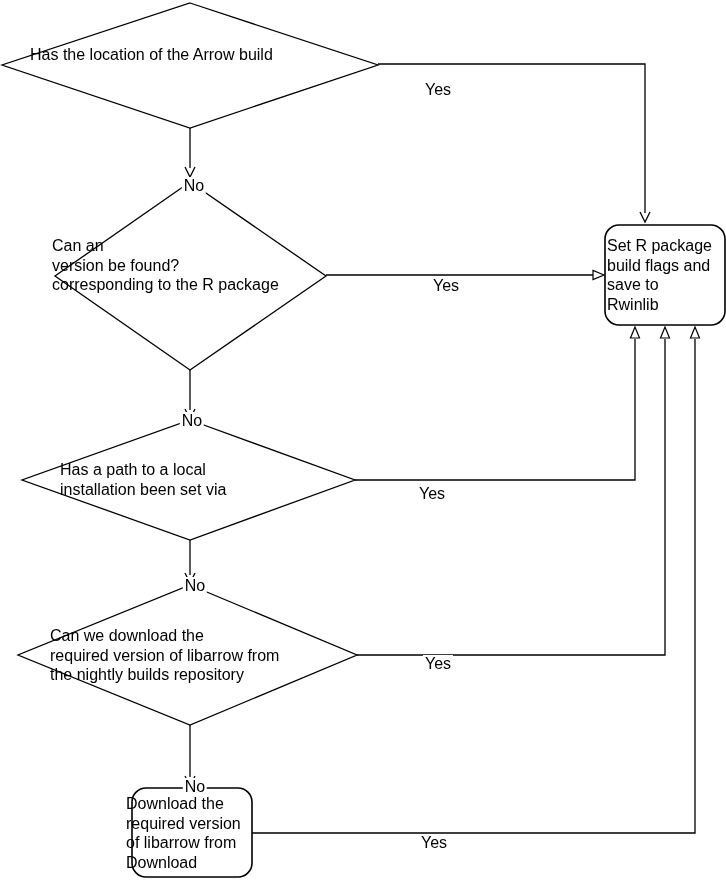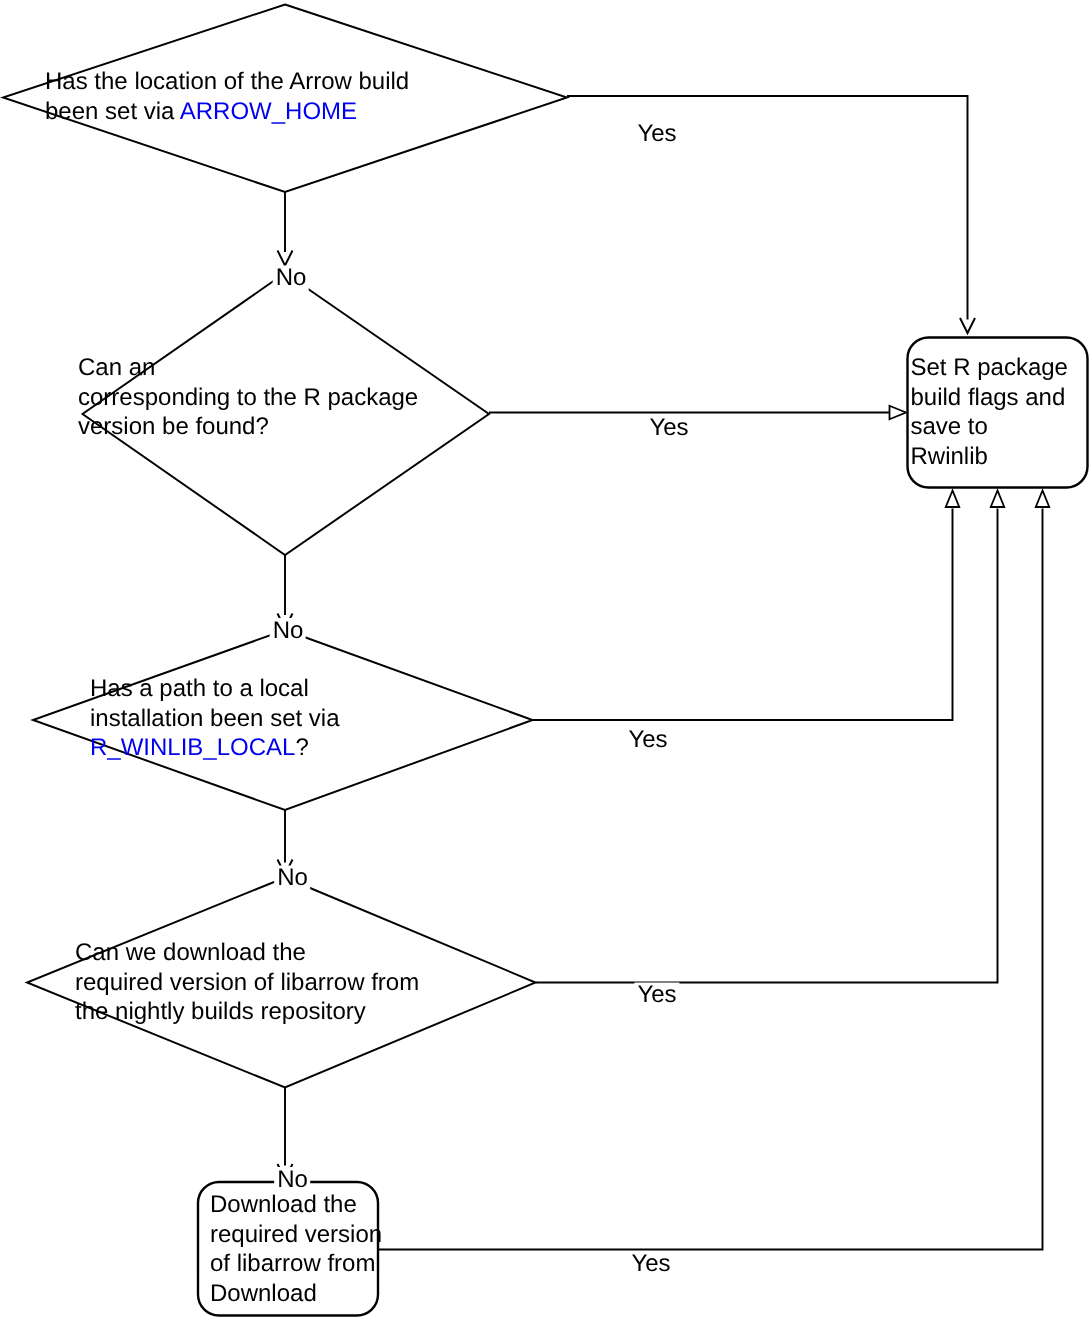--- a/index.html
+++ b/index.html
@@ -66,49 +66,47 @@
     <polygon class="shape" points="190,3 378,65 190,128 2,65"></polygon>
     <polygon class="shape" points="190,182 326,276 190,370 55,276"></polygon>
     <polygon class="shape" points="190,420 355,480 190,540 22,480"></polygon>
     <polygon class="shape" points="190,585 357,655 190,725 18,655"></polygon>
     <rect class="shape" x="605" y="225" width="120" height="100" rx="14" ry="14" style="stroke-width:1.6"></rect>
     <rect class="shape" x="132" y="788" width="120" height="89" rx="14" ry="14" style="stroke-width:1.6"></rect>
   </svg>
 
   <div class="node-text" style="left:30px; top:45px; width:320px;">
     <div>Has the location of the Arrow build</div>
-    <div><span>been set via </span><span class="link">ARROW_HOME</span></div>
   </div>
 
   <div class="node-text" style="left:52px; top:236px; width:280px;">
     <div>Can an</div>
+    <div>version be found?</div>
     <div>corresponding to the R package</div>
-    <div>version be found?</div>
   </div>
 
-  <div class="node-text" style="left:60px; top:450px; width:260px;">
+  <div class="node-text" style="left:60px; top:460px; width:260px;">
     <div>Has a path to a local</div>
     <div>installation been set via</div>
-    <div><span class="link">R_WINLIB_LOCAL</span><span>?</span></div>
   </div>
 
   <div class="node-text" style="left:50px; top:626px; width:280px;">
     <div>Can we download the</div>
     <div>required version of libarrow from</div>
     <div>the nightly builds repository</div>
   </div>
 
   <div class="node-text" style="left:607px; top:236px; width:124px;">
     <div>Set R package</div>
     <div>build flags and</div>
     <div>save to</div>
     <div>Rwinlib</div>
   </div>
 
-  <div class="node-text" style="left:140px; top:794px; width:116px;">
+  <div class="node-text" style="left:126px; top:794px; width:116px;">
     <div>Download the</div>
     <div>required version</div>
     <div>of libarrow from</div>
     <div>Download</div>
   </div>
 
   <div class="edge-label" style="left:438px; top:64px;">Yes</div>
   <div class="edge-label" style="left:194px; top:160px;">No</div>
   <div class="edge-label" style="left:446px; top:260px;">Yes</div>
   <div class="edge-label" style="left:192px; top:395px;">No</div>

